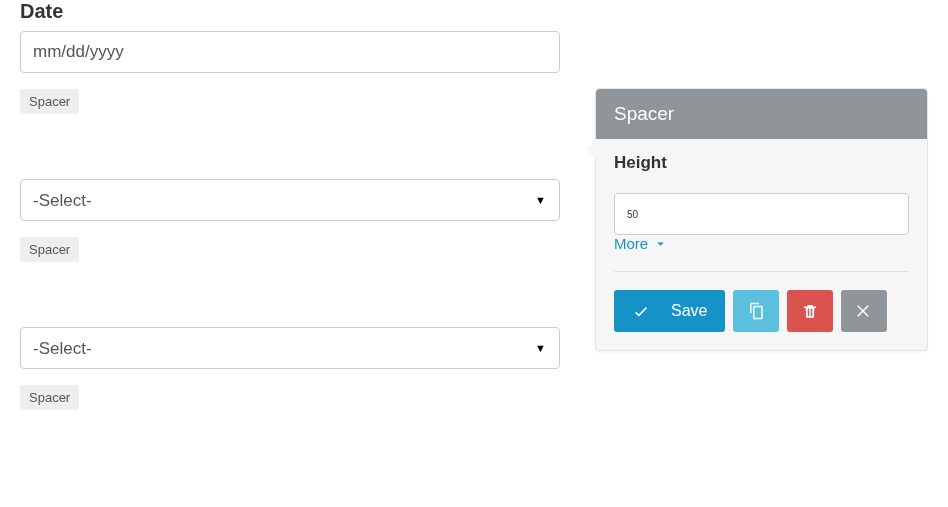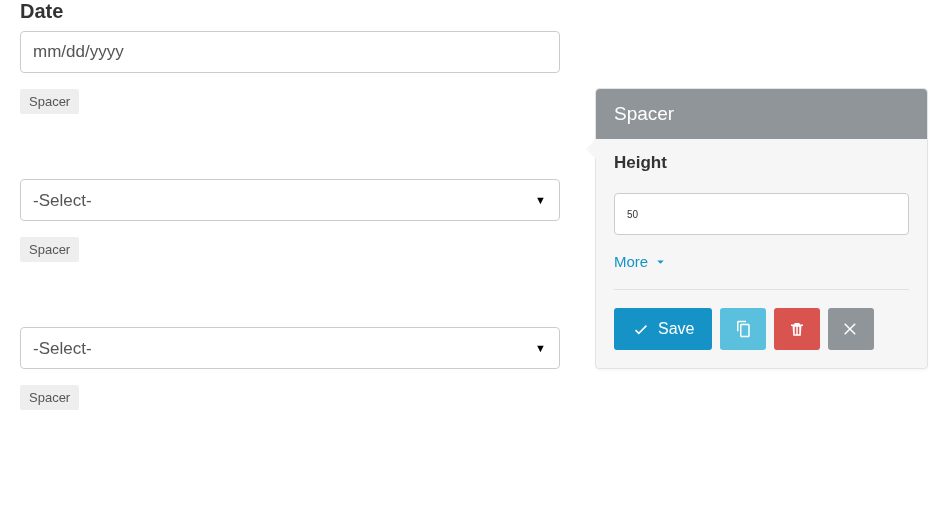--- a/index.html
+++ b/index.html
@@ -119,21 +119,20 @@
     padding: 4px 12px;
     background: #fff;
     color: #333;
   }
   .more-link {
     display: inline-flex;
     align-items: center;
     gap: 6px;
     color: #1593c7;
     font-size: 15px;
-    margin-top: 18px;
     cursor: pointer;
   }
   .more-link svg { width: 13px; height: 13px; }
   .pop-divider {
     border: none;
     border-top: 1px solid #e1e1e1;
     margin: 18px 0;
   }
   .btn-row { display: flex; gap: 8px; }
   .btn {
@@ -142,21 +141,21 @@
     justify-content: center;
     height: 42px;
     border: none;
     border-radius: 3px;
     cursor: pointer;
     color: #fff;
     font-size: 16px;
     padding: 0 14px;
   }
   .btn svg { width: 18px; height: 18px; fill: #fff; }
-  .btn-save { background: #1593c7; gap: 8px; padding: 0 18px; }
+  .btn-save { background: #1593c7; gap: 21px; padding: 0 18px; }
   .btn-copy { background: #5bc0de; }
   .btn-delete { background: #d9534f; }
   .btn-close { background: #8f9599; }
 </style>
 </head>
 <body>
 
 <div class="canvas">
   <div class="form-col">
 

